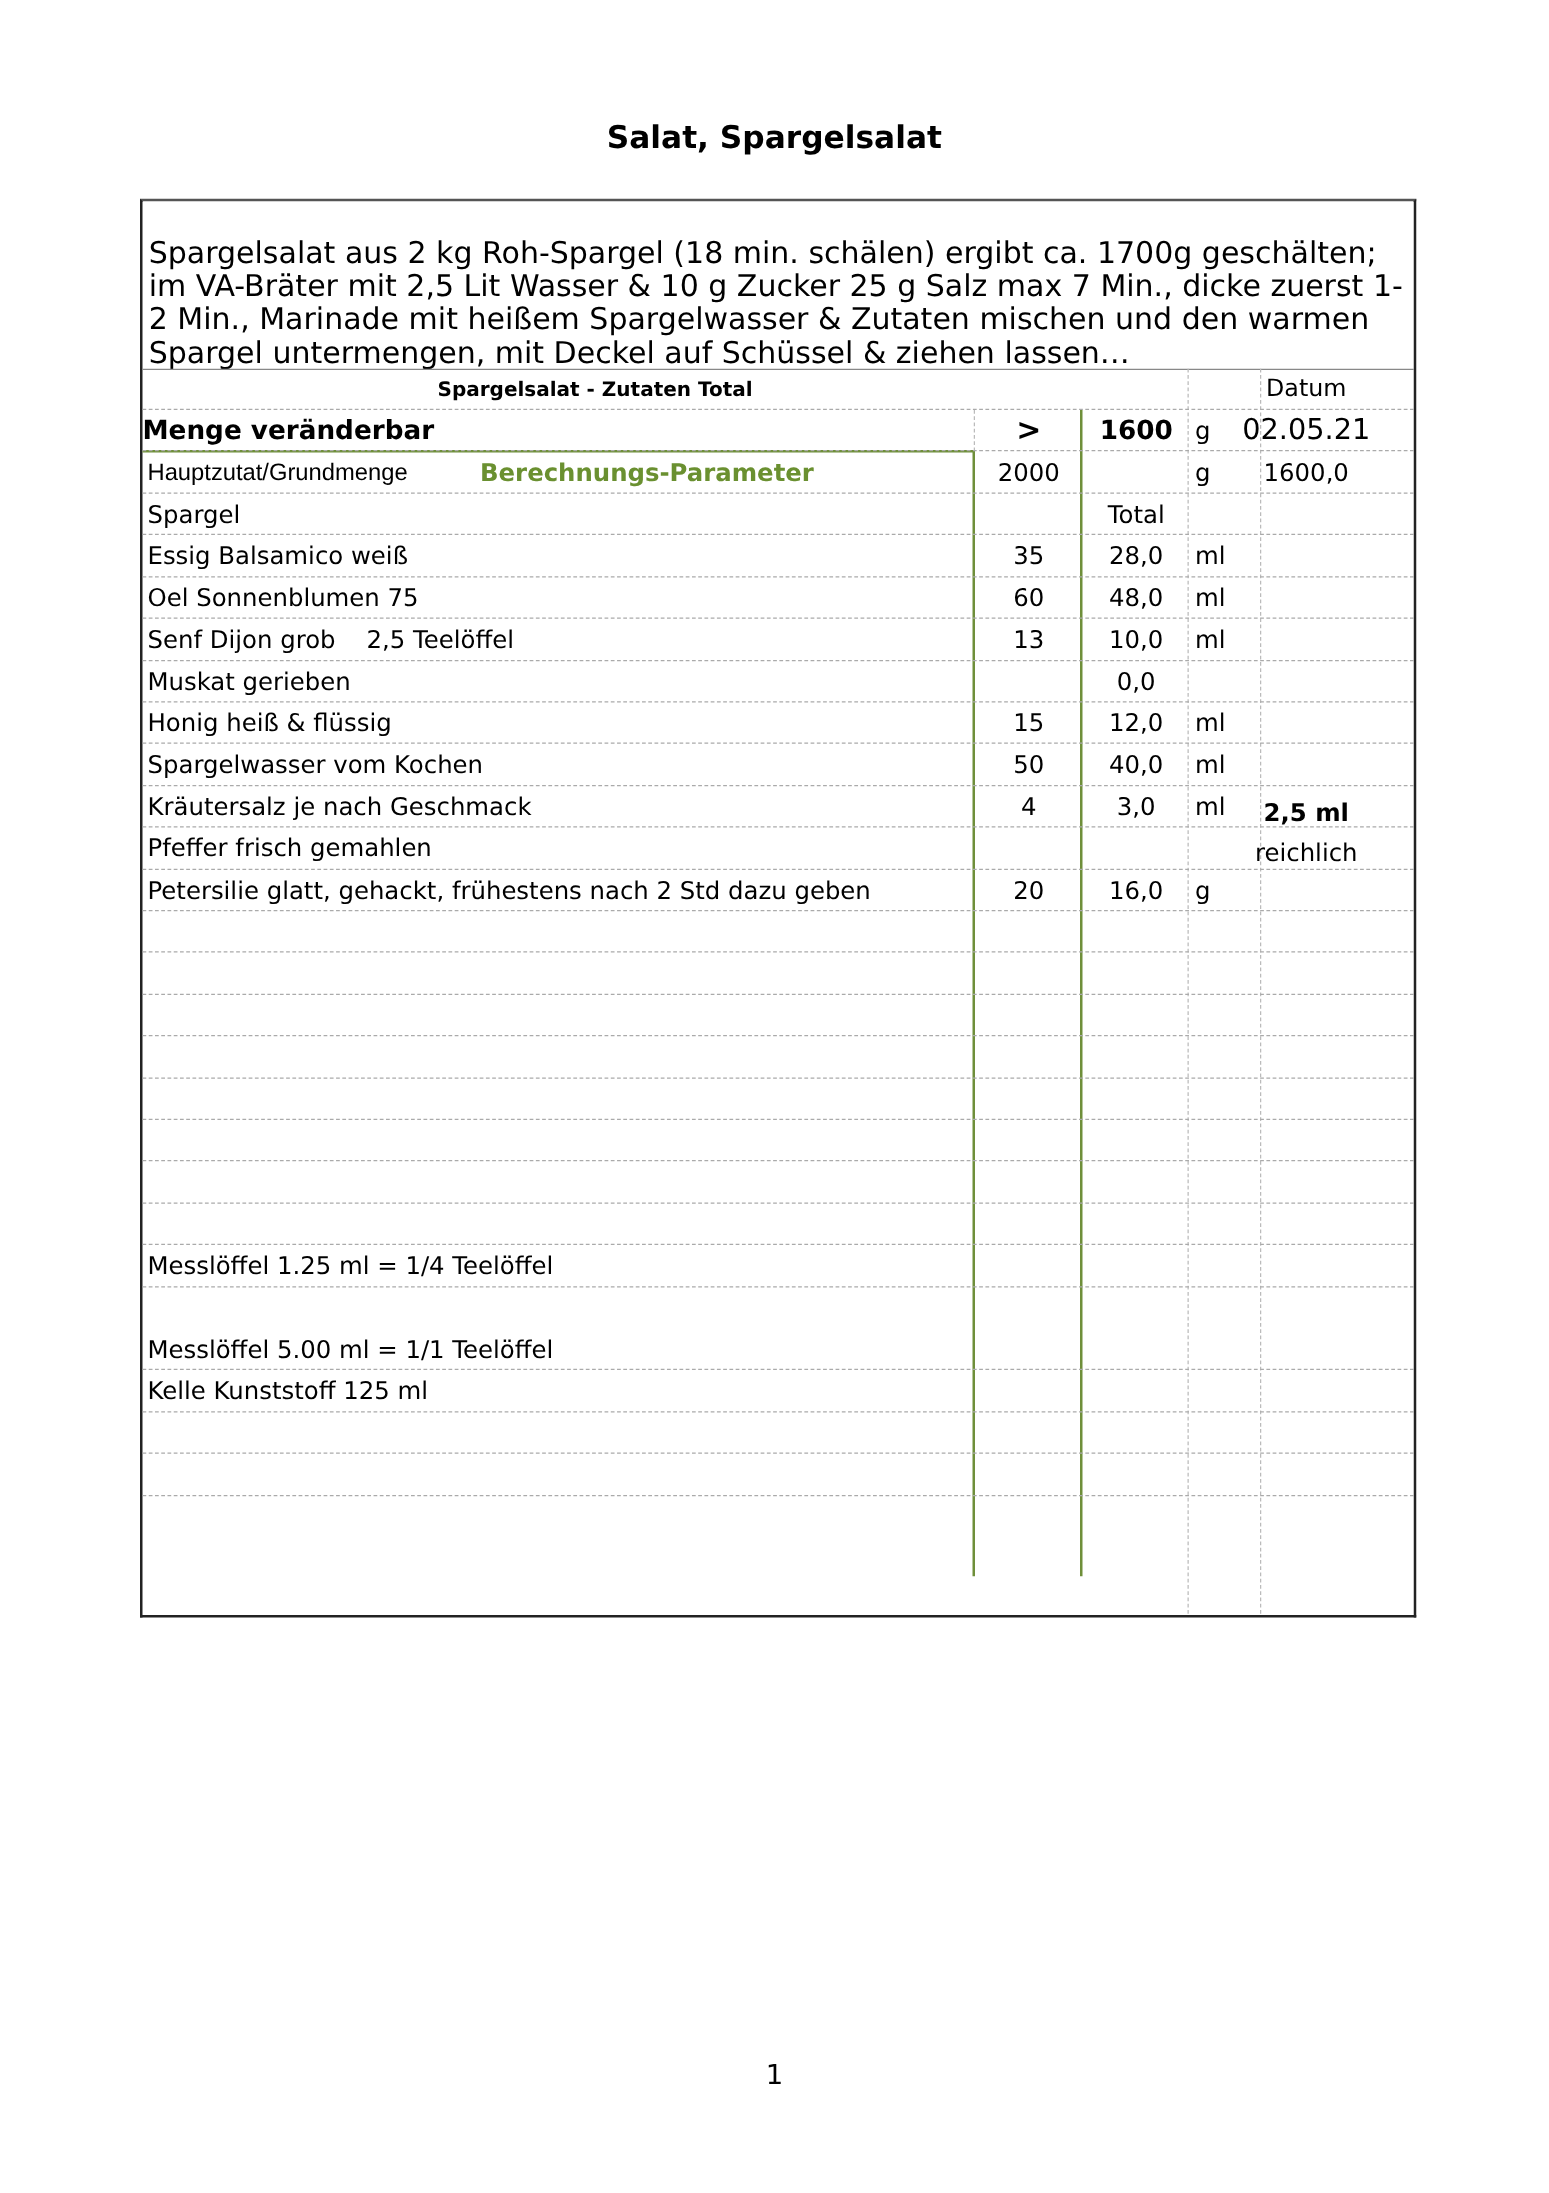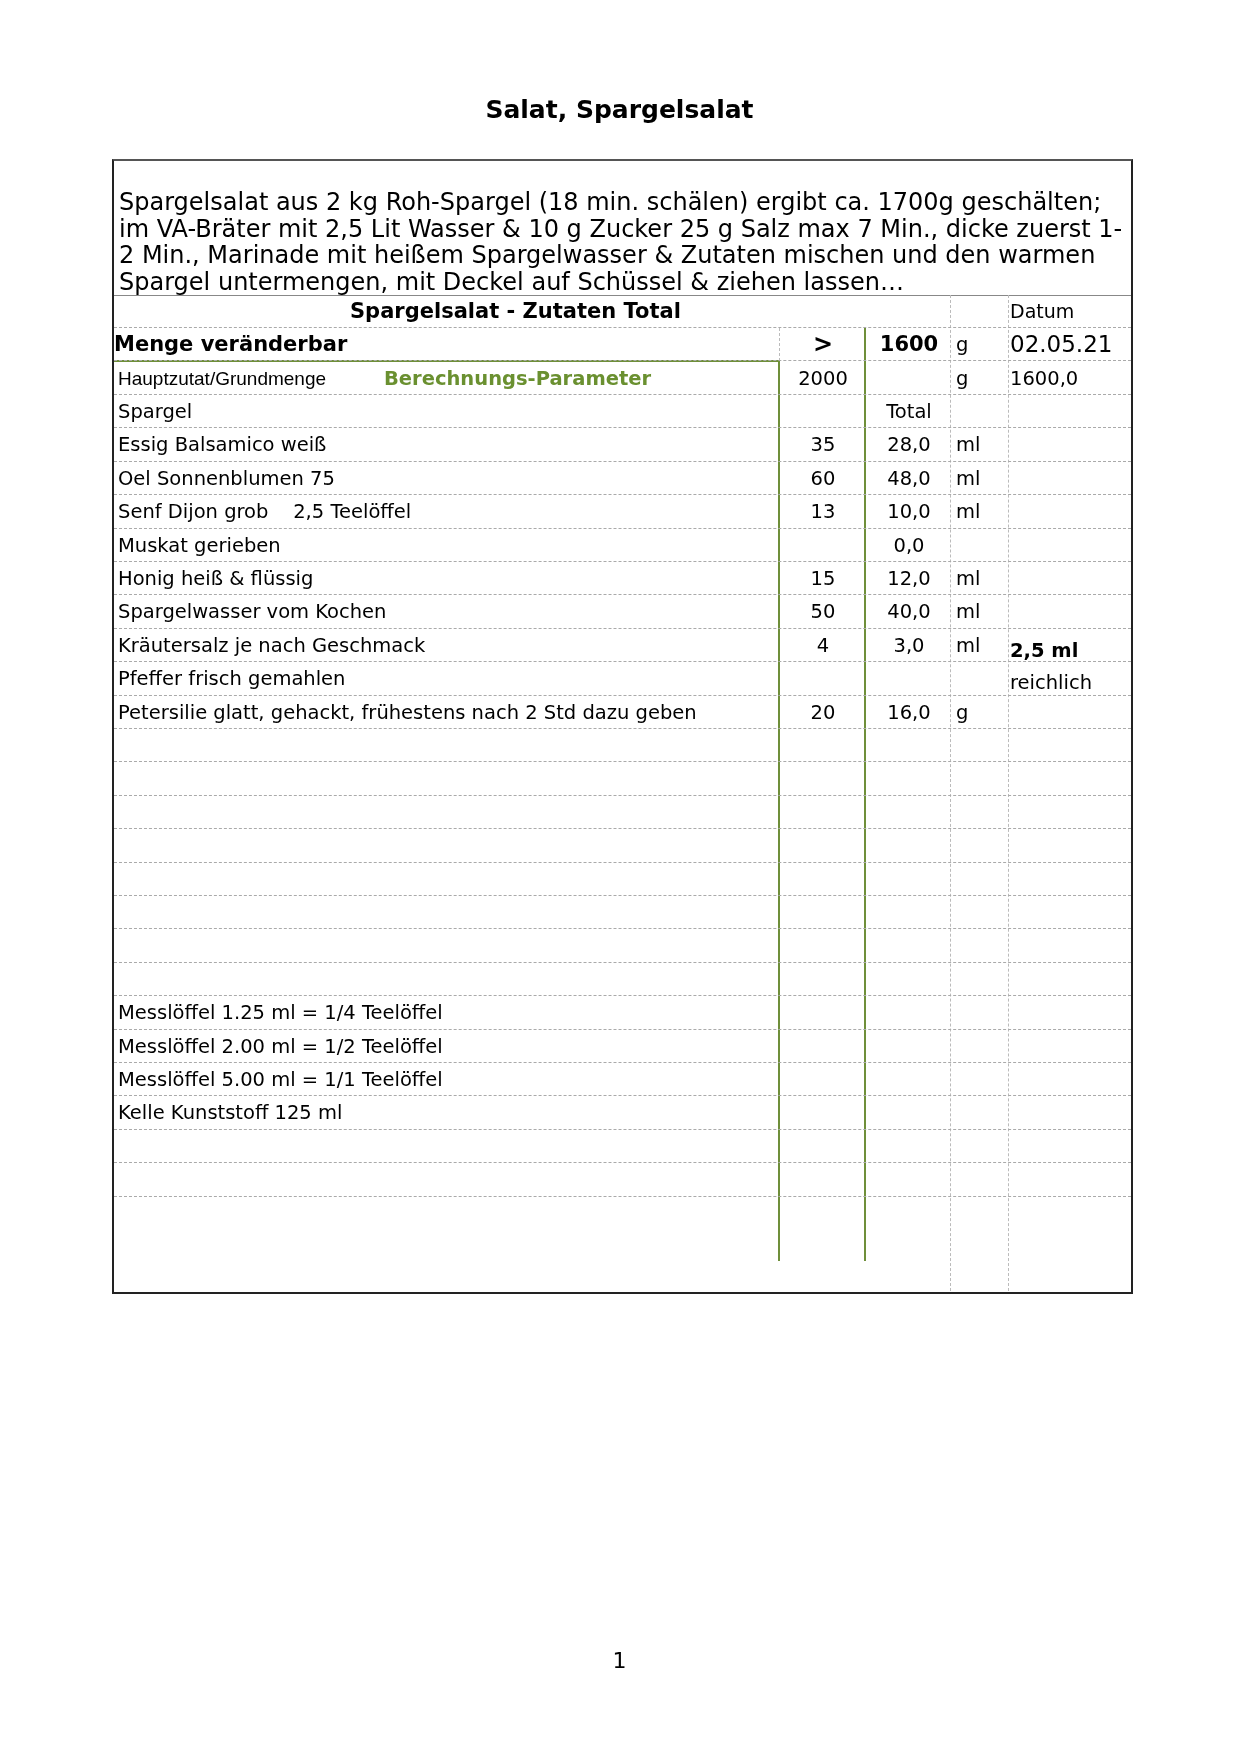--- a/index.html
+++ b/index.html
@@ -7,21 +7,21 @@
   .title { position:absolute; left:0; width:1239px; top:95px; text-align:center; font-weight:bold; font-size:25px; }
   .sheet { position:absolute; left:112px; top:159px; width:1021px; height:1135px; border:2px solid #222; border-top-color:#555; box-sizing:border-box; }
   .desc { position:absolute; left:5px; top:28px; width:1010px; font-size:24px; line-height:26.6px; white-space:normal; }
   .desc-bottom { position:absolute; left:0; top:134px; width:1017px; border-top:1px solid #888; }
   .row { position:absolute; left:0; width:1017px; height:33.4px; border-bottom:1px dashed #aaa; box-sizing:border-box; }
   .cell { position:absolute; top:0; height:33px; line-height:33px; font-size:19.5px; white-space:nowrap; }
   .c-name { left:4px; }
   .c-base { left:666px; width:86px; text-align:center; }
   .c-total { left:752px; width:86px; text-align:center; }
   .c-unit { left:842px; }
-  .c-side { left:896px; width:118px; text-align:left; }
+  .c-side { left:872px; width:118px; text-align:center; }
   .vline { position:absolute; width:0; }
   .green { border-left:2.5px solid #6f8f3a; }
   .dash { border-left:1px dashed #bbb; }
   .bold { font-weight:bold; }
   .greentxt { color:#6a9030; font-weight:bold; }
   .small { font-family:"Liberation Sans", sans-serif; font-size:19px; }
   .pagenum { position:absolute; left:0; width:1239px; top:1648px; text-align:center; font-size:22px; }
 </style>
 </head>
 <body>
@@ -33,21 +33,21 @@
   <div class="desc-bottom"></div>
 
   <div class="vline dash" style="left:836px; top:134px; height:996px;"></div>
   <div class="vline dash" style="left:894px; top:134px; height:996px;"></div>
   <div class="vline dash" style="left:665px; top:167px; height:33px;"></div>
   <div class="vline green" style="left:664px; top:200px; height:900px;"></div>
   <div class="vline green" style="left:750px; top:167px; height:933px;"></div>
   <div style="position:absolute; left:0; top:199px; width:666px; border-top:2.5px solid #6f8f3a;"></div>
 
   <div class="row" style="top:134px;">
-    <div class="cell bold" style="left:236px; font-size:21px;">Spargelsalat - Zutaten   Total</div>
+    <div class="cell bold" style="left:236px; font-size:16px;">Spargelsalat - Zutaten   Total</div>
     <div class="cell c-side" style="font-size:19px;">Datum</div>
   </div>
 
   <div class="row" style="top:167px;">
     <div class="cell bold" style="left:0; width:655px; text-align:left; font-size:21px;">Menge veränderbar</div>
     <div class="cell c-base bold" style="font-size:24px;">&gt;</div>
     <div class="cell c-total bold" style="font-size:21px;">1600</div>
     <div class="cell c-unit">g</div>
     <div class="cell c-side" style="font-size:23px;">02.05.21</div>
   </div>
@@ -134,23 +134,20 @@
   <div class="row" style="top:634.8px;"></div>
   <div class="row" style="top:668.2px;"></div>
   <div class="row" style="top:701.6px;"></div>
   <div class="row" style="top:735px;"></div>
   <div class="row" style="top:768.4px;"></div>
   <div class="row" style="top:801.8px;"></div>
 
   <div class="row" style="top:835.2px;">
     <div class="cell c-name">Messlöffel 1.25 ml = 1/4 Teelöffel</div>
   </div>
-  <div class="row" style="top:868.6px;">
-    <div class="cell c-name">Messlöffel 2.00 ml = 1/2 Teelöffel</div>
-  </div>
   <div class="row" style="top:902px;">
     <div class="cell c-name">Messlöffel 5.00 ml = 1/1 Teelöffel</div>
   </div>
   <div class="row" style="top:935.4px;">
     <div class="cell c-name">Kelle Kunststoff 125 ml</div>
   </div>
   <div class="row" style="top:968.8px;"></div>
   <div class="row" style="top:1002.2px;"></div>
 </div>
 

